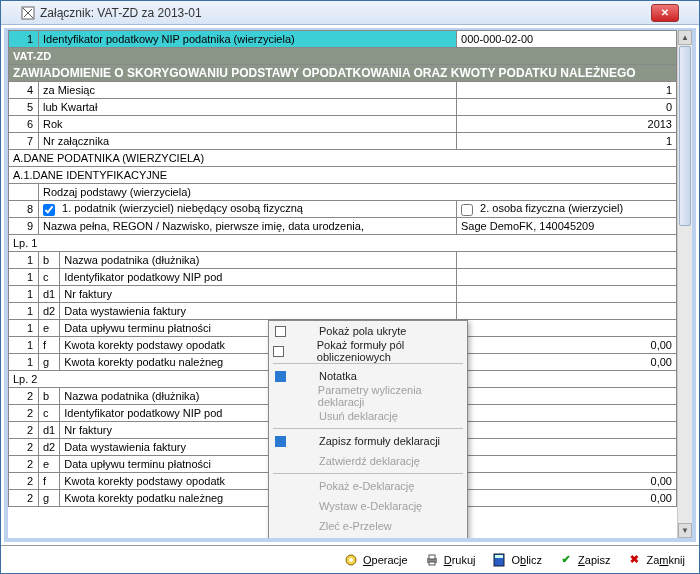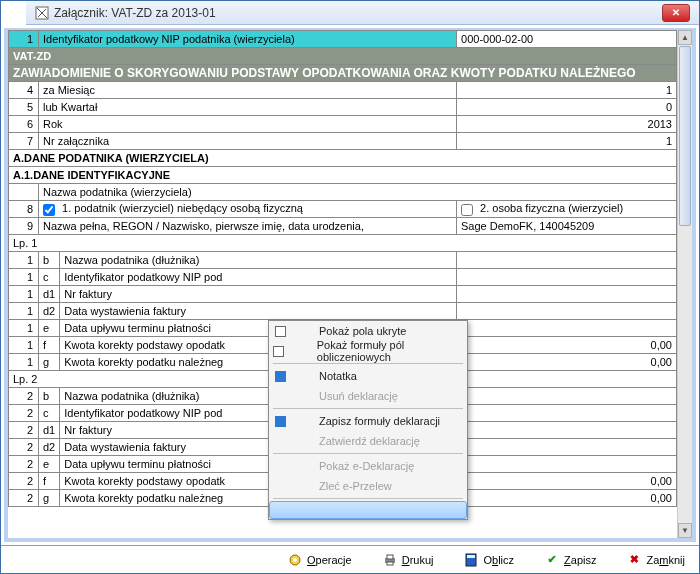--- a/index.html
+++ b/index.html
@@ -19,23 +19,22 @@
     border: 1px solid #3a6ea5;
     position: relative;
     display: flex;
     flex-direction: column;
   }
   .titlebar {
     height: 24px;
     background: linear-gradient(to bottom, #f0f4fb, #d9e5f6);
     display: flex;
     align-items: center;
-    padding: 0 9px;
+    padding: 0 20px;
     border-bottom: 1px solid #a3b8d4;
-    margin-left: 25px;
   }
   .titlebar .ico {
     width: 14px; height: 14px; margin-right: 5px;
   }
   .titlebar .title { color: #333; font-size: 12px; flex: 1; }
   .close-btn {
     width: 28px; height: 18px;
     background: linear-gradient(to bottom, #e77, #c22);
     border: 1px solid #933;
     border-radius: 3px;
@@ -73,21 +72,21 @@
     color: #000;
   }
   .hdr-green {
     background: #8b9689 !important;
     color: #fff;
     text-align: left;
     font-weight: bold;
   }
   .section-h {
     background: #fff !important;
-    font-weight: bold;
+    font-weight: normal;
   }
   .chk {
     width: 12px; height: 12px;
     vertical-align: middle;
     margin-right: 4px;
   }
   .menu {
     position: absolute;
     left: 260px;
     top: 290px;
@@ -128,21 +127,21 @@
     width: 11px; height: 11px; border: 1px solid #666; background: #fff;
   }
   .chkbox.blue { background: #2a7ad4; border-color:#2a7ad4; }
   .toolbar {
     height: 28px;
     border-top: 1px solid #999;
     background: #fff;
     display: flex;
     align-items: center;
     justify-content: flex-end;
-    gap: 14px;
+    gap: 0;
     padding: 0 6px;
   }
   .tbtn {
     display: flex;
     align-items: center;
     padding: 2px 8px;
     border-radius: 3px;
     cursor: pointer;
     font-size: 11px;
   }
@@ -215,21 +214,21 @@
         <td class="val" colspan="2">1</td>
       </tr>
       <tr>
               <td colspan="5" class="section-h">A.DANE PODATNIKA (WIERZYCIELA)</td>
             </tr>
       <tr>
               <td colspan="5" class="section-h">A.1.DANE IDENTYFIKACYJNE</td>
             </tr>
       <tr>
               <td class="num"></td>
-              <td colspan="4">Nazwa podatnika (wierzyciela)</td>
+              <td colspan="4">Rodzaj podstawy (wierzyciela)</td>
             </tr>
       <tr>
         <td class="num">8</td>
         <td colspan="2">
           <input type="checkbox" checked="" class="chk" style="">
           <span>1. podatnik (wierzyciel) niebędący osobą fizyczną</span>
         </td>
         <td colspan="2">
           <input type="checkbox" class="chk" style="">
           <span>2. osoba fizyczna (wierzyciel)</span>
@@ -357,37 +356,45 @@
         </div>
       <div class="menu-sep"></div>
       <div class="menu-item">
           <span class="mico">
             <span class="chkbox blue"></span>
           </span>
           <span>Notatka</span>
         </div>
       <div class="menu-item disabled">
           <span class="mico"></span>
+          <span>Parametry wyliczenia deklaracji</span>
+        </div>
+      <div class="menu-item disabled">
+          <span class="mico"></span>
           <span>Usuń deklarację</span>
         </div>
       <div class="menu-sep"></div>
       <div class="menu-item">
           <span class="mico">
             <span class="chkbox blue"></span>
           </span>
           <span>Zapisz formuły deklaracji</span>
         </div>
       <div class="menu-item disabled">
           <span class="mico"></span>
           <span>Zatwierdź deklarację</span>
         </div>
       <div class="menu-sep"></div>
       <div class="menu-item disabled">
           <span class="mico"></span>
           <span>Pokaż e-Deklarację</span>
+        </div>
+      <div class="menu-item disabled">
+          <span class="mico"></span>
+          <span>Wystaw e-Deklarację</span>
         </div>
       <div class="menu-item disabled">
           <span class="mico"></span>
           <span>Zleć e-Przelew</span>
         </div>
       <div class="menu-sep"></div>
       <div class="menu-item hover"></div>
     </div>
   </div>
 

